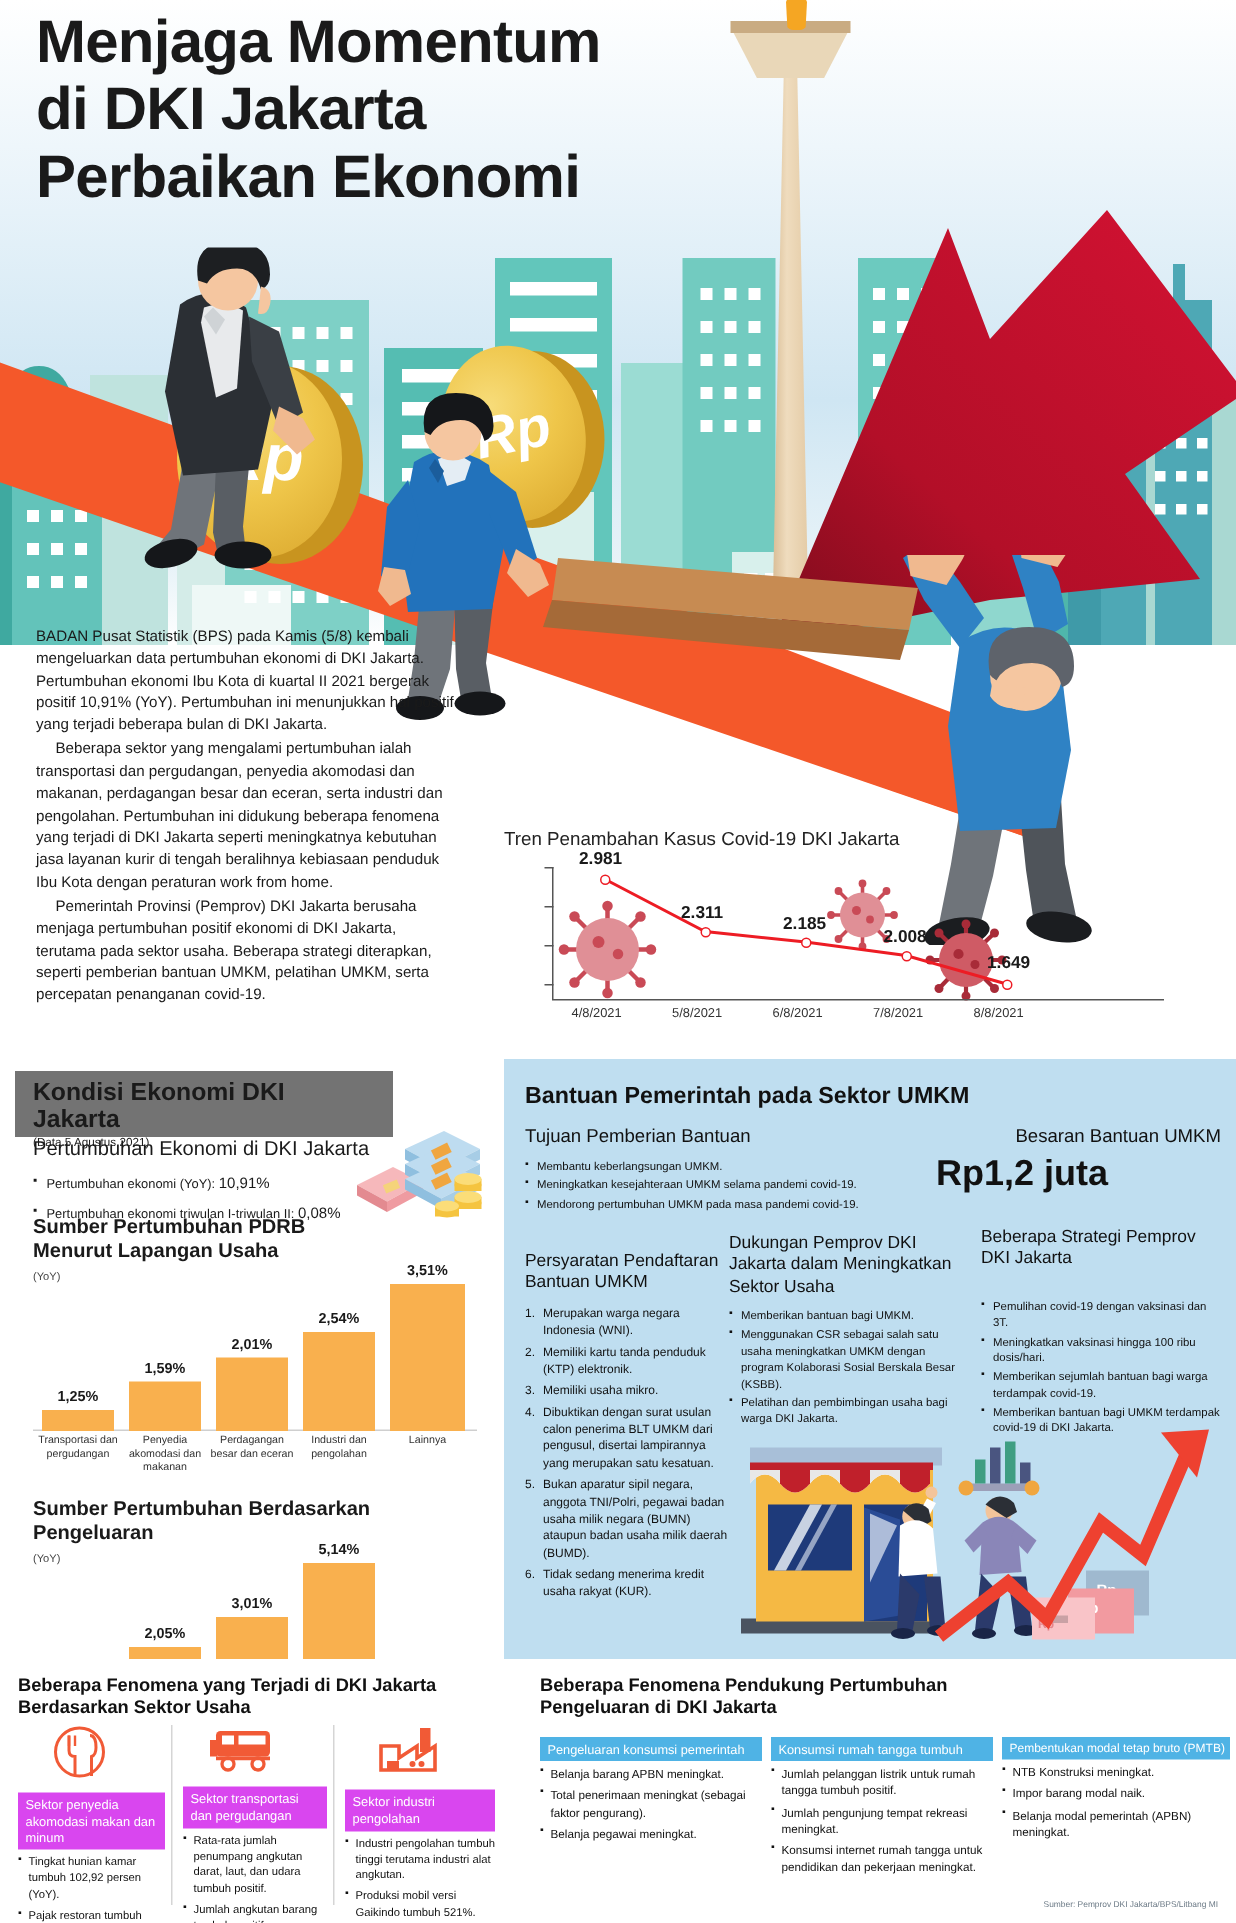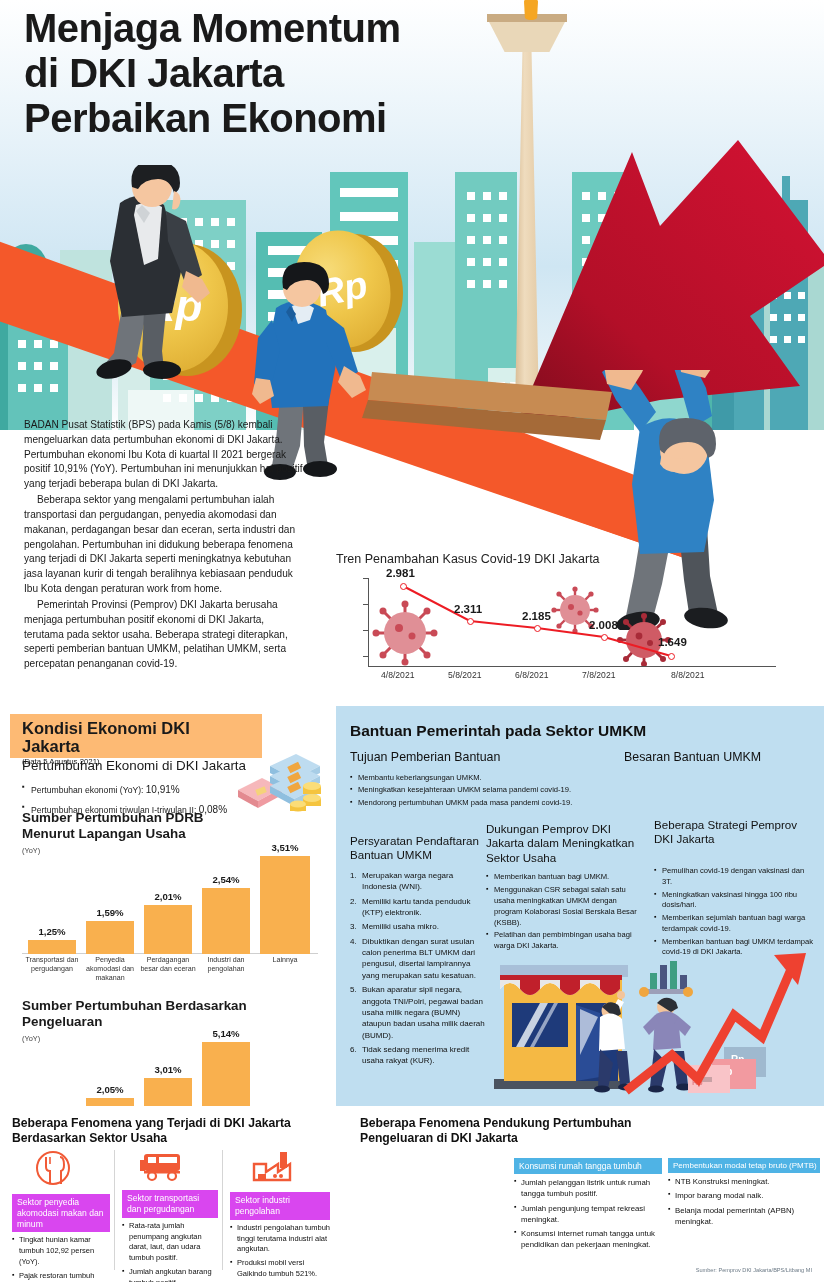--- a/index.html
+++ b/index.html
@@ -61,21 +61,21 @@
   .covid-tick { position:absolute; left:27px; width:6px; height:1px; background:#555; }
   .covid-axis-x { position:absolute; left:32px; top:94px; width:408px; height:1px; background:#555; }
   .cpt { position:absolute; width:7px; height:7px; border-radius:50%; background:#fff; border:1.6px solid #ed1c24; }
   .clbl { position:absolute; font-size:11.5px; font-weight:bold; color:#1a1a1a; white-space:nowrap; }
   .cxlbl { position:absolute; top:98px; font-size:8.6px; color:#333; white-space:nowrap; }
 
   
   .lpanel { position:absolute; left:0px; top:706px; width:330px; height:400px; background:#fff; }
   .lp-head {
     position:absolute; left:10px; top:8px; width:252px; height:44px;
-    background:#fdba74; padding:5px 10px 0 12px;
+    background:#737373; padding:5px 10px 0 12px;
   }
   .lp-head h2 { font-size:16.5px; font-weight:bold; color:#1a1a1a; line-height:1.1; }
   .lp-head .sub { font-size:7.8px; color:#1a1a1a; margin-top:2px; }
   .sec-h { font-size:13.4px; color:#1a1a1a; line-height:1.2; }
   .sec-h.bold { font-weight:bold; }
   .bul { font-size:8.6px; color:#1a1a1a; line-height:1.5; padding-left:9px; position:relative; }
   .bul::before { content:"▪"; position:absolute; left:0; top:-1px; font-size:8px; }
   .big-num { font-size:10px; }
   .yoy { font-size:7.4px; color:#444; }
 
@@ -499,21 +499,21 @@
       <div class="clbl" style="left:50px;  top:-5px;">2.981</div>
       <div class="clbl" style="left:118px; top:31px;">2.311</div>
       <div class="clbl" style="left:186px; top:38px;">2.185</div>
       <div class="clbl" style="left:253px; top:47px;">2.008</div>
       <div class="clbl" style="left:322px; top:64px;">1.649</div>
 
       <div class="cxlbl" style="left:45px;">4/8/2021</div>
       <div class="cxlbl" style="left:112px;">5/8/2021</div>
       <div class="cxlbl" style="left:179px;">6/8/2021</div>
       <div class="cxlbl" style="left:246px;">7/8/2021</div>
-      <div class="cxlbl" style="left:313px;margin-left:22px;">8/8/2021</div>
+      <div class="cxlbl" style="left:313px;">8/8/2021</div>
     </div>
   </div>
 </div>
 
 <div class="lpanel">
   <div class="lp-head">
     <h2>Kondisi Ekonomi DKI Jakarta</h2>
     <div class="sub">(Data 5 Agustus 2021)</div>
   </div>
 
@@ -614,21 +614,22 @@
   <div class="bp-title">Bantuan Pemerintah pada Sektor UMKM</div>
 
   <div style="position:absolute;left:14px;top:44px;width:270px;">
     <div class="bp-h" style="font-size:12.4px;margin-bottom:7px;">Tujuan Pemberian Bantuan</div>
     <div class="bp-bul">Membantu keberlangsungan UMKM.</div>
     <div class="bp-bul">Meningkatkan kesejahteraan UMKM selama pandemi covid-19.</div>
     <div class="bp-bul">Mendorong pertumbuhan UMKM pada masa pandemi covid-19.</div>
   </div>
 
   <div style="position:absolute;left:288px;top:44px;width:190px;">
-    <div class="bp-h" style="font-size:12.4px;">Besaran Bantuan UMKM</div>
+    <div class="bp-h" style="font-size:12.4px;text-align:right;">Besaran Bantuan UMKM</div>
+    <div style="font-size:24px;font-weight:bold;color:#111;margin-top:3px;">Rp1,2 juta</div>
   </div>
 
   <div style="position:absolute;left:14px;top:128px;width:136px;">
     <div class="bp-h" style="margin-bottom:7px;">Persyaratan Pendaftaran Bantuan UMKM</div>
     <div class="bp-num"><span class="n">1.</span><span>Merupakan warga negara Indonesia (WNI).</span></div>
     <div class="bp-num"><span class="n">2.</span><span>Memiliki kartu tanda penduduk (KTP) elektronik.</span></div>
     <div class="bp-num"><span class="n">3.</span><span>Memiliki usaha mikro.</span></div>
     <div class="bp-num"><span class="n">4.</span><span>Dibuktikan dengan surat usulan calon penerima BLT UMKM dari pengusul, disertai lampirannya yang merupakan satu kesatuan.</span></div>
     <div class="bp-num"><span class="n">5.</span><span>Bukan aparatur sipil negara, anggota TNI/Polri, pegawai badan usaha milik negara (BUMN) ataupun badan usaha milik daerah (BUMD).</span></div>
     <div class="bp-num"><span class="n">6.</span><span>Tidak sedang menerima kredit usaha rakyat (KUR).</span></div>
@@ -768,20 +769,26 @@
     <div class="sec-bul">Produksi mobil versi Gaikindo tumbuh 521%.</div>
   </div>
 </div>
 
 <div class="brsec">
   <div class="br-title">
     <div>Beberapa Fenomena Pendukung Pertumbuhan</div>
     <div>Pengeluaran di DKI Jakarta</div>
   </div>
 
+  <div class="br-col" style="left:24px; width:148px;">
+    <div class="br-badge">Pengeluaran konsumsi pemerintah</div>
+    <div class="br-bul">Belanja barang APBN meningkat.</div>
+    <div class="br-bul">Total penerimaan meningkat (sebagai faktor pengurang).</div>
+    <div class="br-bul">Belanja pegawai meningkat.</div>
+  </div>
 
   <div class="br-col" style="left:178px; width:148px;">
     <div class="br-badge">Konsumsi rumah tangga tumbuh</div>
     <div class="br-bul">Jumlah pelanggan listrik untuk rumah tangga tumbuh positif.</div>
     <div class="br-bul">Jumlah pengunjung tempat rekreasi meningkat.</div>
     <div class="br-bul">Konsumsi internet rumah tangga untuk pendidikan dan pekerjaan meningkat.</div>
   </div>
 
   <div class="br-col" style="left:332px; width:152px;">
     <div class="br-badge" style="font-size:8px;">Pembentukan modal tetap bruto (PMTB)</div>

